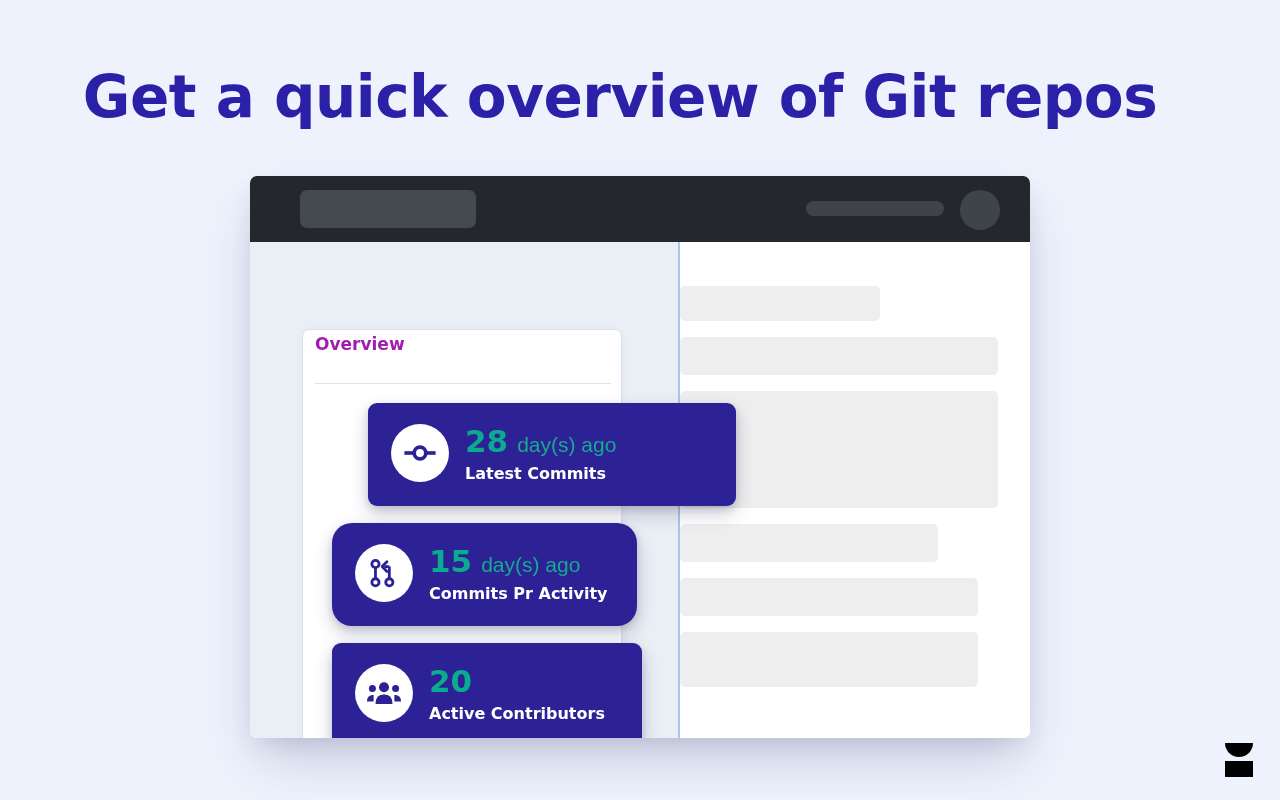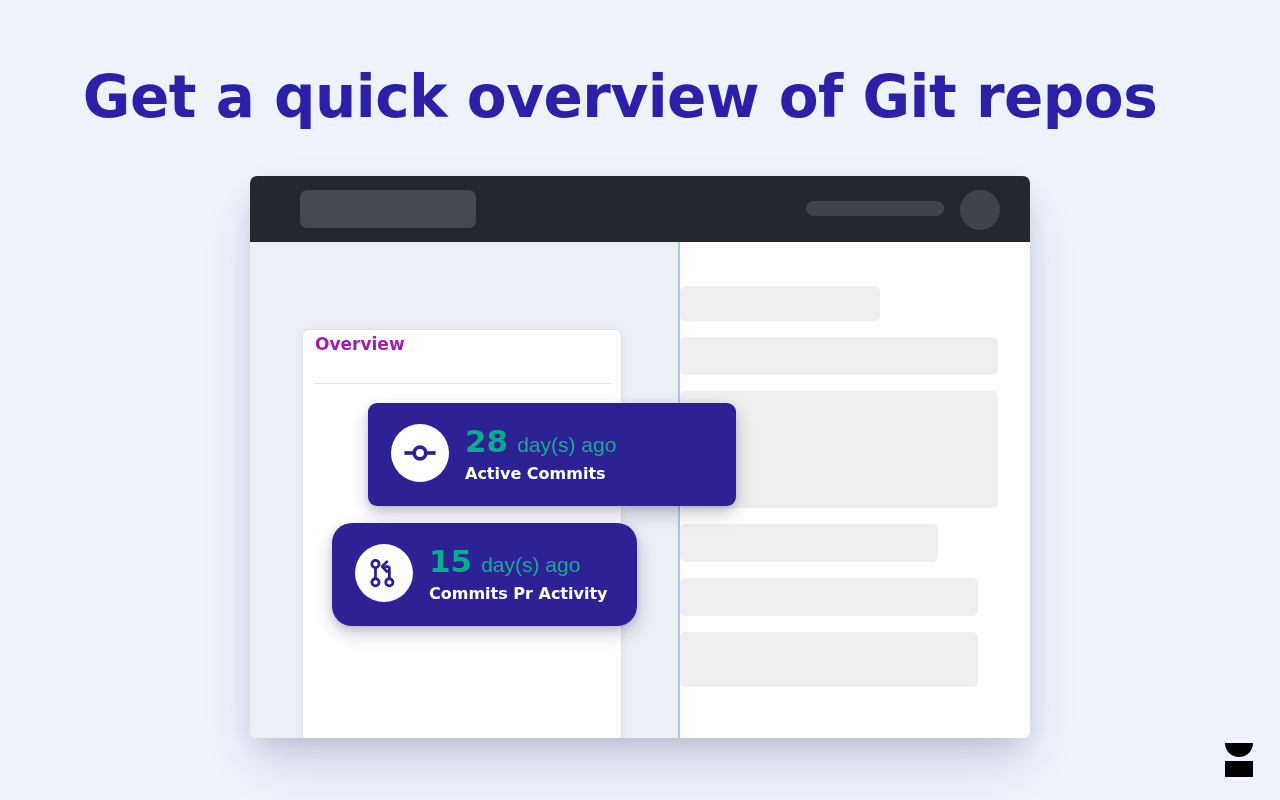--- a/index.html
+++ b/index.html
@@ -270,21 +270,21 @@
           <circle cx="12" cy="12" r="4.1" fill="none" stroke="#2c2195" stroke-width="2.6"></circle>
           <rect x="1" y="10.7" width="6.2" height="2.6" fill="#2c2195"></rect>
           <rect x="16.8" y="10.7" width="6.2" height="2.6" fill="#2c2195"></rect>
         </svg>
       </div>
       <div class="stat-text">
         <div class="stat-line1">
           <span class="stat-value">28</span>
           <span class="stat-unit">day(s) ago</span>
         </div>
-        <div class="stat-label">Active Commits</div>
+        <div class="stat-label">Latest Commits</div>
       </div>
     </div>
 
     <div class="stat-card c2">
       <div class="stat-icon">
         <svg width="30" height="32" viewBox="0 0 22 24">
           <circle cx="4.6" cy="5.2" r="2.7" fill="none" stroke="#2c2195" stroke-width="2.1"></circle>
           <circle cx="4.6" cy="19" r="2.7" fill="none" stroke="#2c2195" stroke-width="2.1"></circle>
           <circle cx="15" cy="19" r="2.7" fill="none" stroke="#2c2195" stroke-width="2.1"></circle>
           <line x1="4.6" y1="8" x2="4.6" y2="16.3" stroke="#2c2195" stroke-width="2.1"></line>
@@ -295,20 +295,39 @@
       </div>
       <div class="stat-text">
         <div class="stat-line1">
           <span class="stat-value">15</span>
           <span class="stat-unit">day(s) ago</span>
         </div>
         <div class="stat-label">Commits Pr Activity</div>
       </div>
     </div>
 
+    <div class="stat-card c3">
+      <div class="stat-icon">
+        <svg width="34" height="26" viewBox="0 0 34 26">
+          <circle cx="17" cy="7.2" r="5" fill="#2c2195"></circle>
+          <path d="M8.5 24 Q8.5 14.6 17 14.6 Q25.5 14.6 25.5 24 Z" fill="#2c2195"></path>
+          <circle cx="5.4" cy="8.4" r="3.5" fill="#2c2195"></circle>
+          <path d="M0 21.5 Q0 14.6 6.6 15 L6.6 21.5 Z" fill="#2c2195"></path>
+          <circle cx="28.6" cy="8.4" r="3.5" fill="#2c2195"></circle>
+          <path d="M34 21.5 Q34 14.6 27.4 15 L27.4 21.5 Z" fill="#2c2195"></path>
+        </svg>
+      </div>
+      <div class="stat-text">
+        <div class="stat-line1">
+          <span class="stat-value">20</span>
+          <span class="stat-unit"></span>
+        </div>
+        <div class="stat-label">Active Contributors</div>
+      </div>
+    </div>
 
   </div>
 </div>
 
 <div class="corner-logo">
   <svg width="44" height="44" viewBox="0 0 44 44">
     <path d="M8 6 H36 A14 14 0 0 1 8 6 Z" fill="#000000"></path>
     <rect x="8" y="24" width="28" height="16" fill="#000000"></rect>
   </svg>
 </div>

